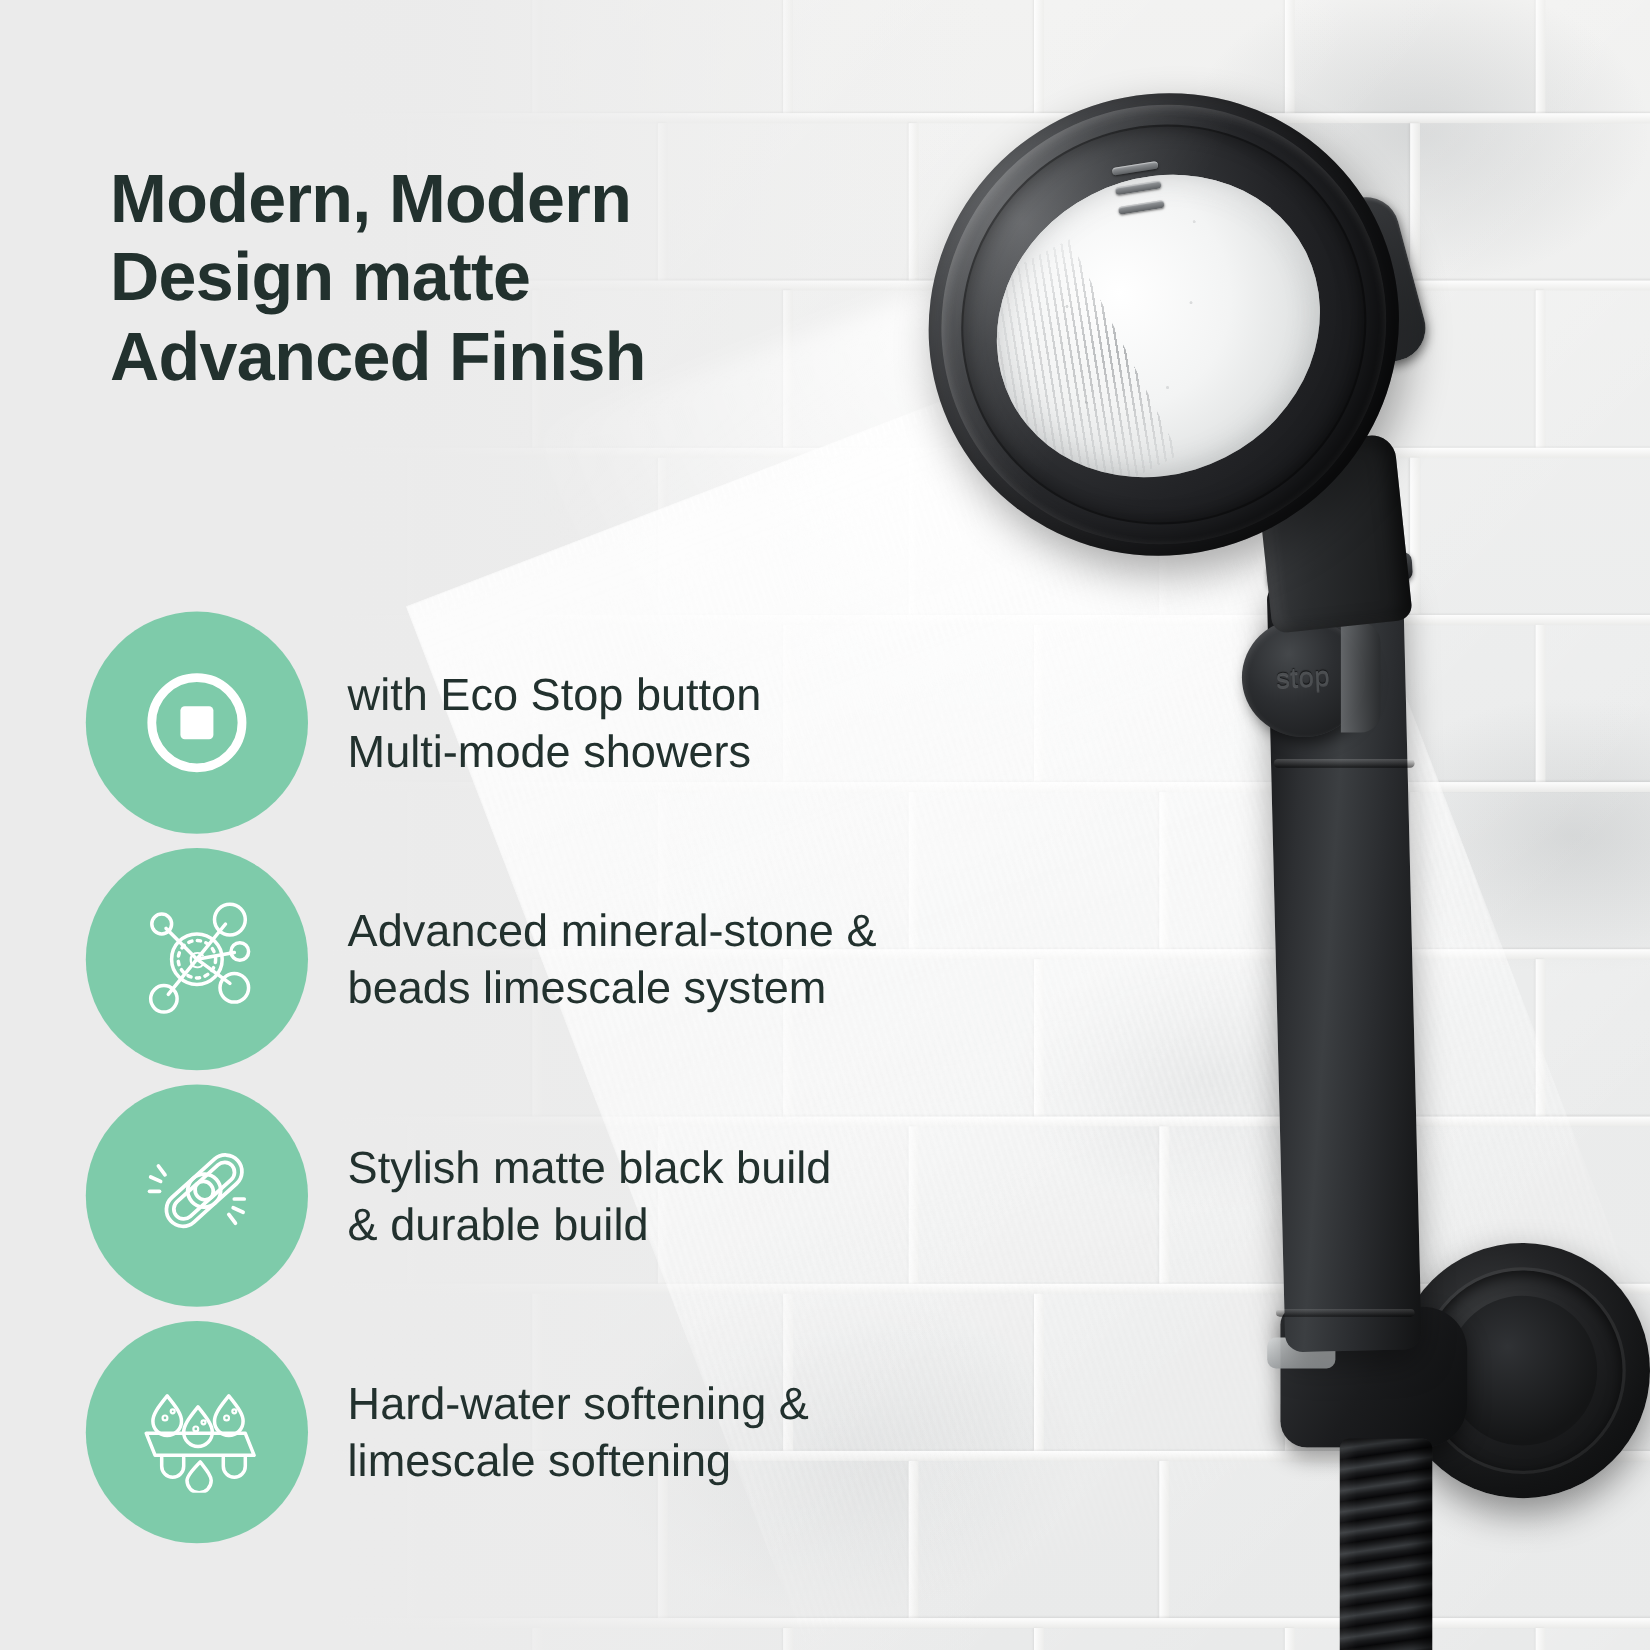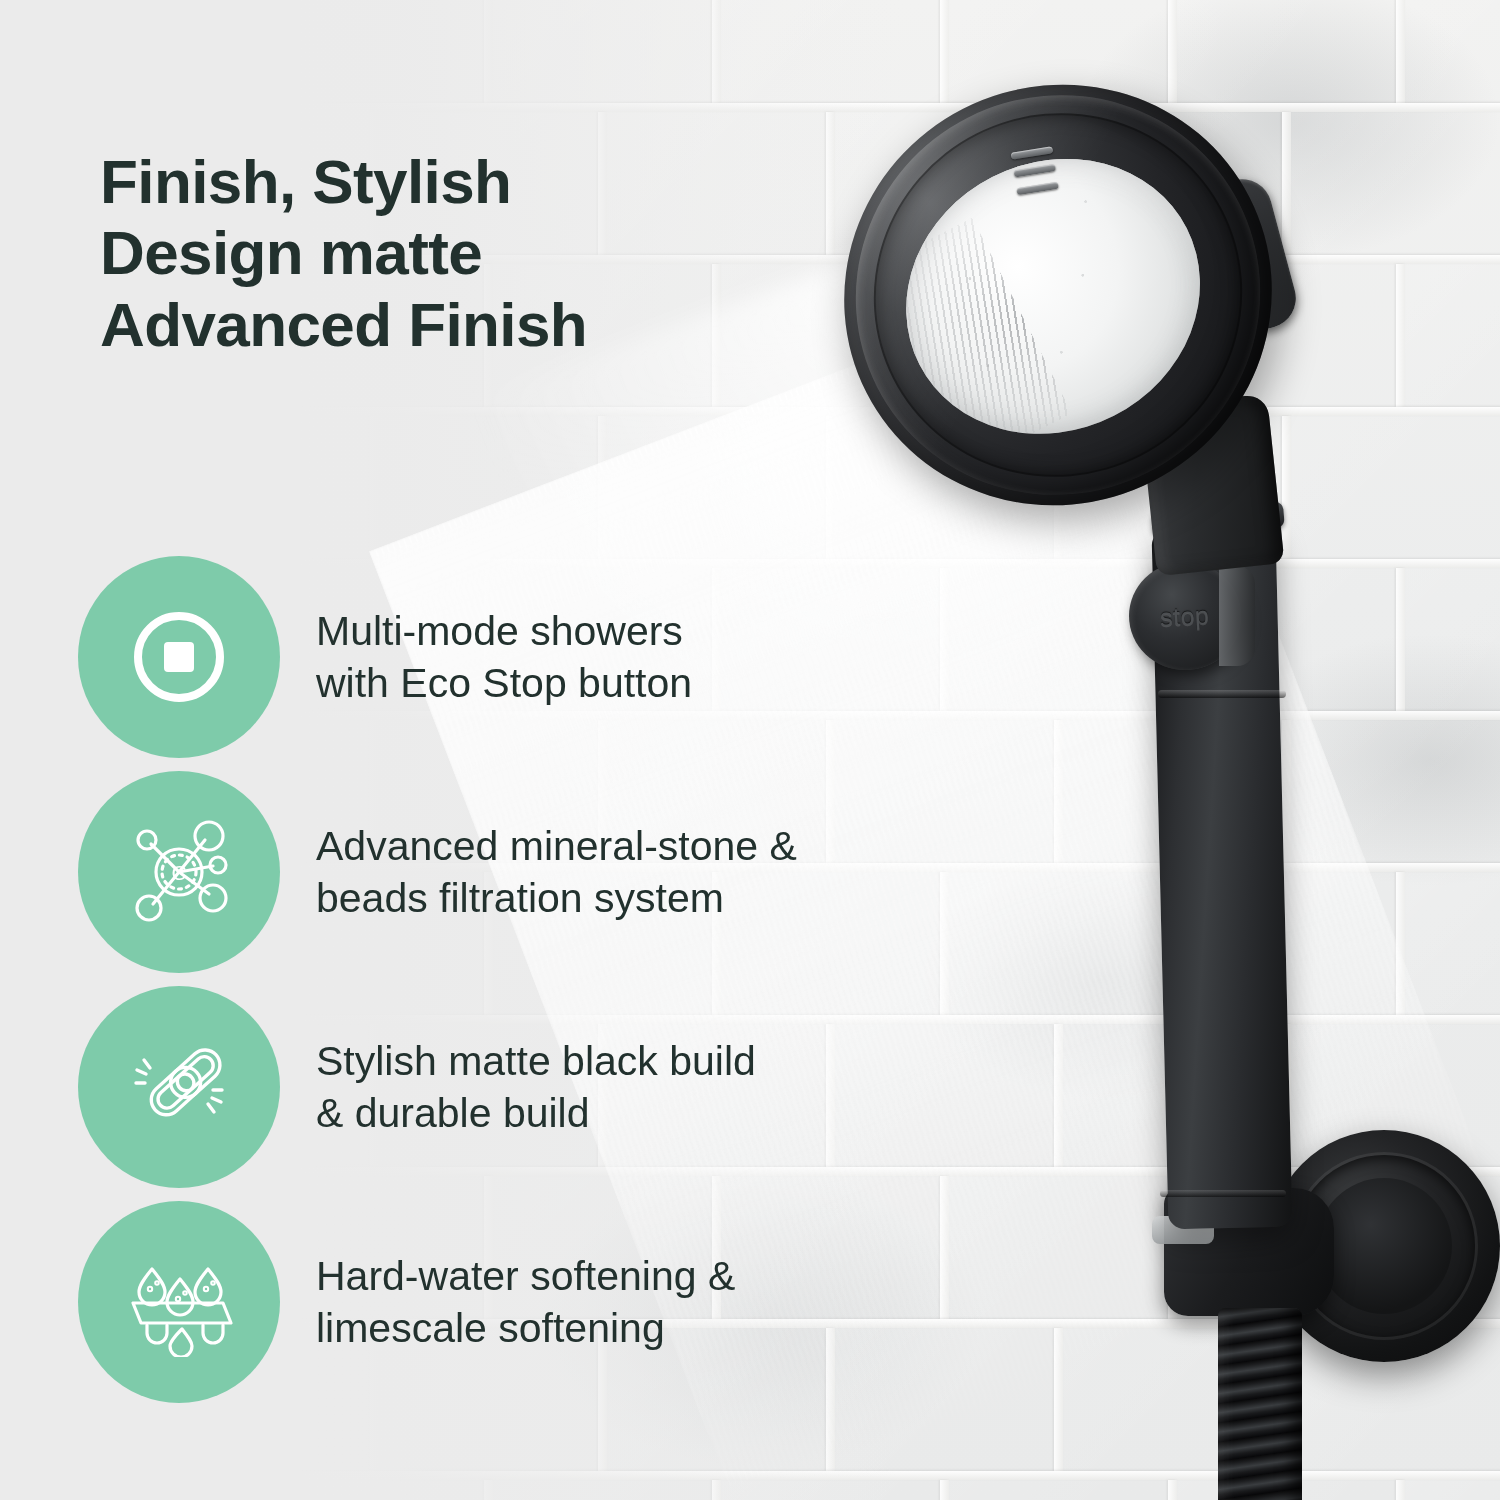--- a/index.html
+++ b/index.html
@@ -397,37 +397,37 @@
       </div>
       <div class="vents">
         <div class="vent"></div>
         <div class="vent"></div>
         <div class="vent"></div>
       </div>
     </div>
   </div>
 
   <h1 class="headline">
-    <span>Finish, Stylish</span>
+    <span>Modern, Modern</span>
     <span>Design matte</span>
     <span>Advanced Finish</span>
   </h1>
 
   <div class="features">
 
     <div class="feature">
       <div class="fcircle">
         <svg width="112" height="112" viewBox="0 0 112 112">
           <circle cx="56" cy="56" r="41" fill="none" stroke="#ffffff" stroke-width="8"></circle>
           <rect x="41" y="41" width="30" height="30" rx="4" fill="#ffffff"></rect>
         </svg>
       </div>
       <div class="ftext">
+        <span>with Eco Stop button</span>
         <span>Multi-mode showers</span>
-        <span>with Eco Stop button</span>
       </div>
     </div>
 
     <div class="feature">
       <div class="fcircle">
         <svg width="116" height="116" viewBox="0 0 116 116" fill="none" stroke="#ffffff" stroke-width="3.2" stroke-linecap="round">
           <line x1="58" y1="58" x2="30" y2="30"></line>
           <line x1="58" y1="58" x2="84" y2="26"></line>
           <line x1="58" y1="58" x2="92" y2="52"></line>
           <line x1="58" y1="58" x2="88" y2="80"></line>
@@ -437,21 +437,21 @@
           <text x="58" y="66" font-size="21" fill="#ffffff" stroke="none" text-anchor="middle" font-family="Liberation Sans, sans-serif">C</text>
           <circle cx="26" cy="26" r="9"></circle>
           <circle cx="88" cy="22" r="14"></circle>
           <circle cx="97" cy="51" r="8"></circle>
           <circle cx="92" cy="84" r="13"></circle>
           <circle cx="28" cy="94" r="12"></circle>
         </svg>
       </div>
       <div class="ftext">
         <span>Advanced mineral-stone &amp;</span>
-        <span>beads filtration system</span>
+        <span>beads limescale system</span>
       </div>
     </div>
 
     <div class="feature">
       <div class="fcircle">
         <svg width="118" height="118" viewBox="0 0 118 118" fill="none" stroke="#ffffff" stroke-width="3.4" stroke-linecap="round">
           <g transform="rotate(-42 59 59)">
             <rect x="26" y="45" width="56" height="30" rx="15"></rect>
             <rect x="33" y="51" width="42" height="18" rx="9"></rect>
             <rect x="52" y="45" width="56" height="30" rx="15"></rect>

